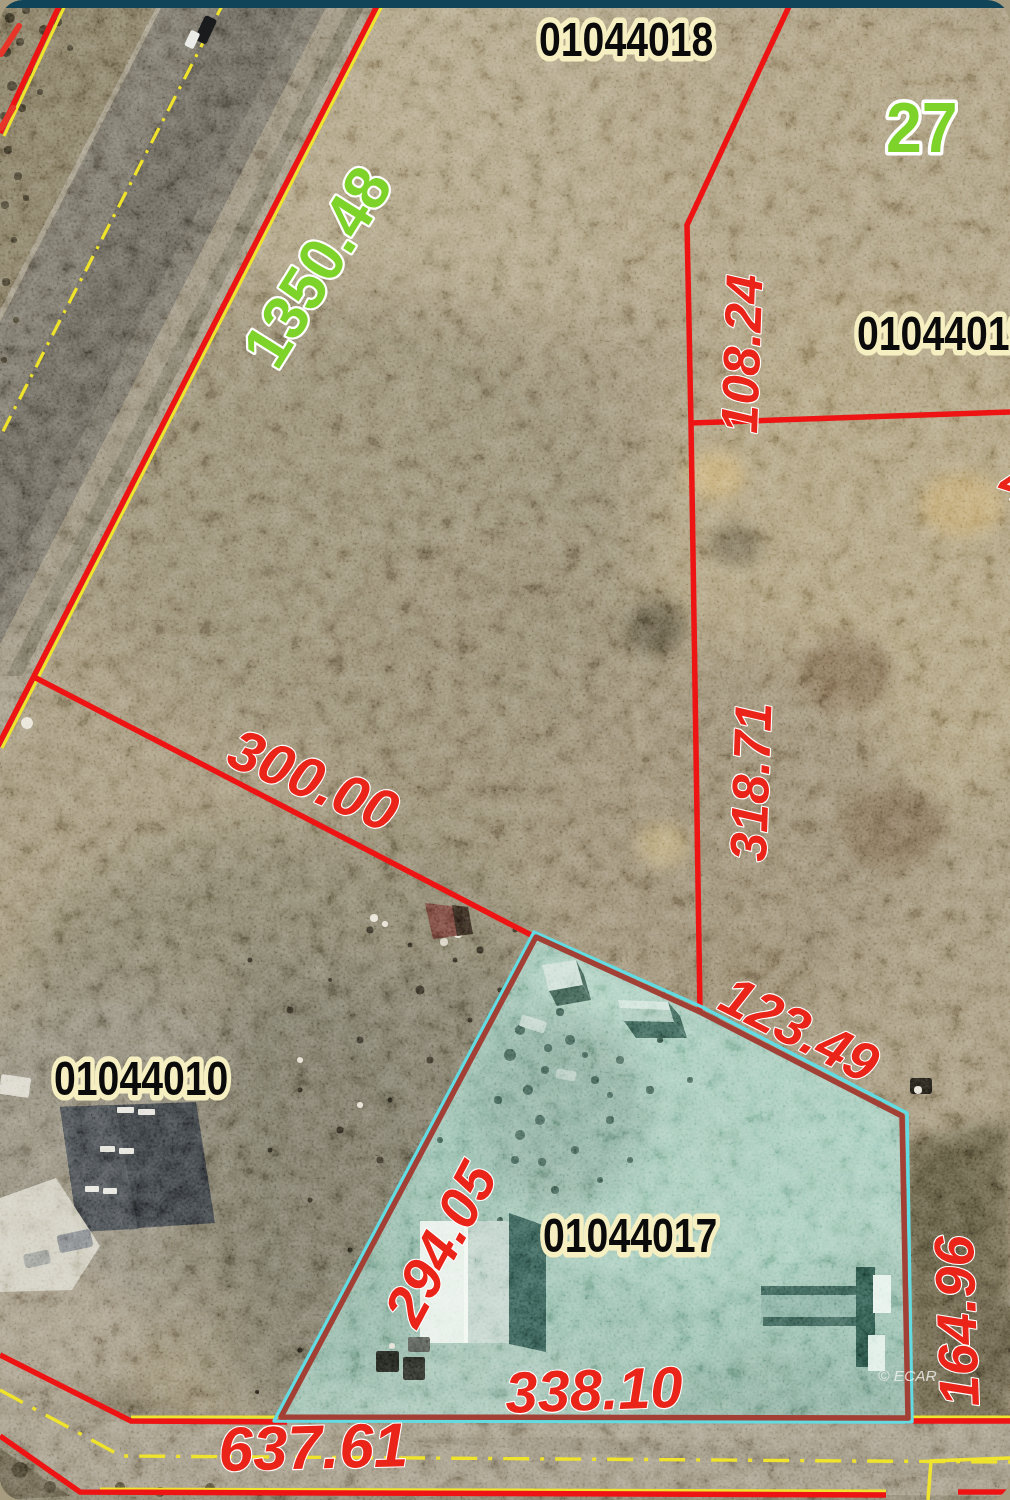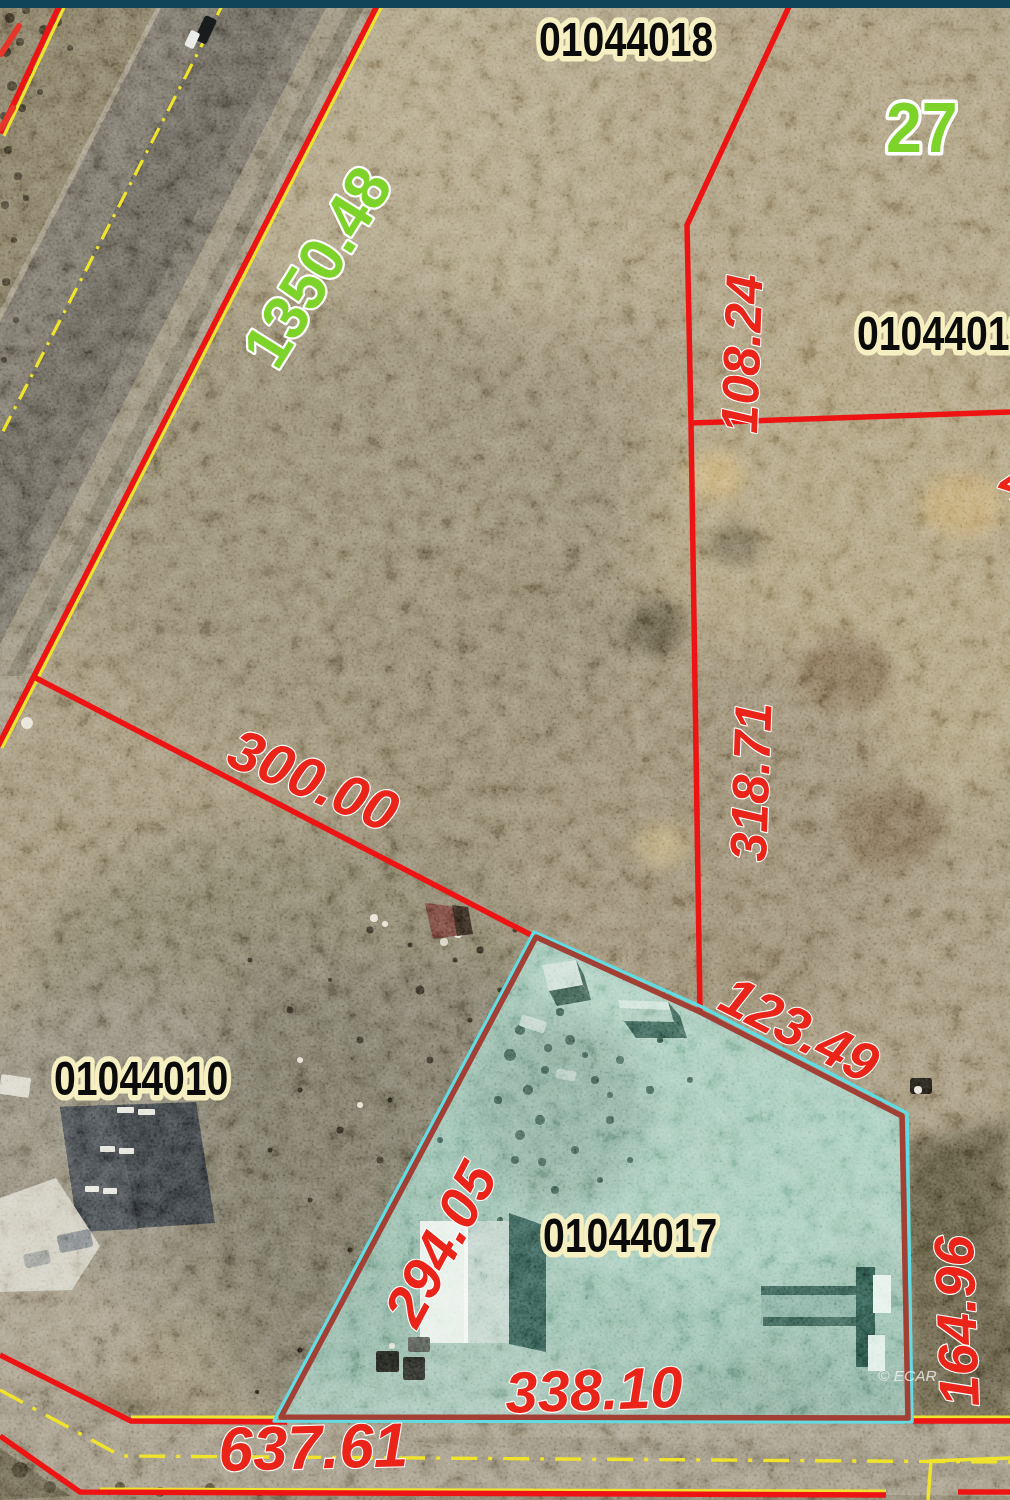--- a/index.html
+++ b/index.html
@@ -1,16 +1,16 @@
 <!DOCTYPE html>
 <html><head>
 <meta charset="utf-8">
 <style>
   html,body{margin:0;padding:0;background:#a79b80;}
-  #map{position:relative;width:1010px;height:1500px;overflow:hidden;font-family:"Liberation Sans",sans-serif;}
+  #map{position:relative;width:1010px;height:1500px;overflow:hidden;font-family:"Liberation Sans",sans-serif;border-radius:23px;}
   svg{display:block;}
 </style>
 </head>
 <body>
 
 <div id="map">
 <svg width="1010" height="1500" viewBox="0 0 1010 1500">
 <defs>
   <filter id="b30" x="-40%" y="-40%" width="180%" height="180%">
           <feGaussianBlur stdDeviation="30"></feGaussianBlur>

